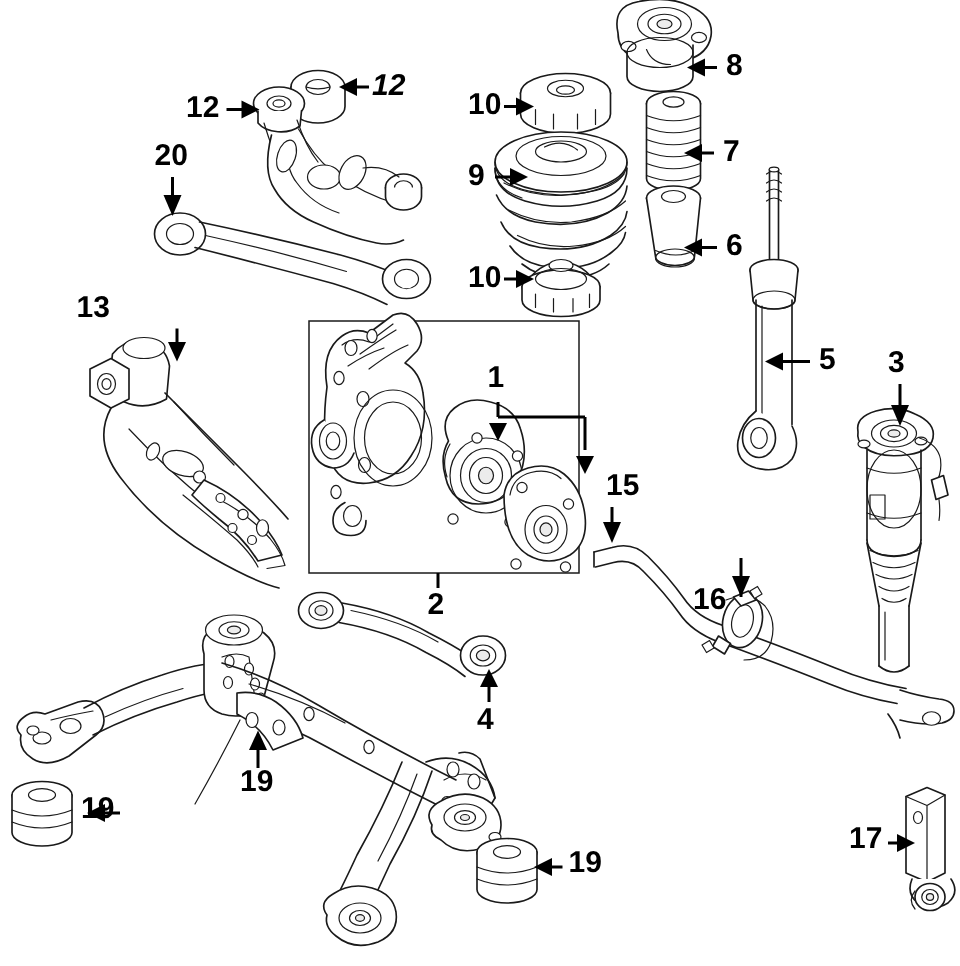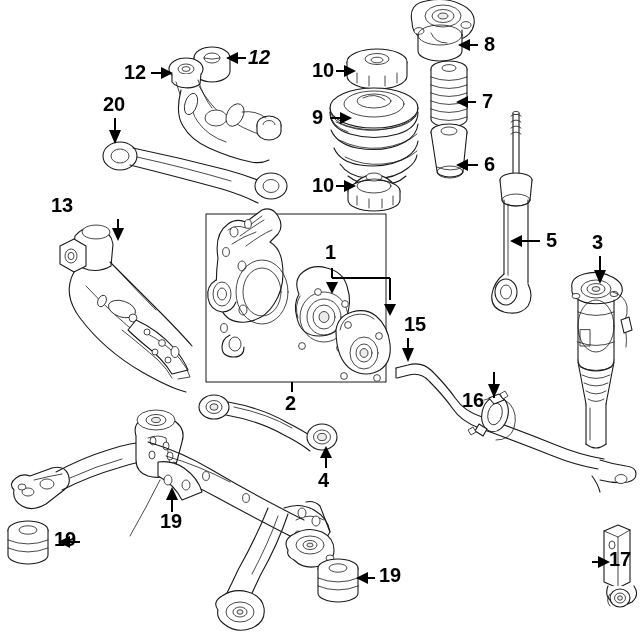--- a/index.html
+++ b/index.html
@@ -458,18 +458,18 @@
   <div class="callout" style="left:484px;top:34px;">8</div>
   <div class="callout" style="left:312px;top:107px;">9</div>
   <div class="callout" style="left:312px;top:60px;">10</div>
   <div class="callout" style="left:312px;top:175px;">10</div>
   <div class="callout" style="left:124px;top:62px;">12</div>
   <div class="callout" style="left:248px;top:47px;font-style:italic;">12</div>
   <div class="callout" style="left:51px;top:195px;">13</div>
   <div class="callout" style="left:103px;top:94px;">20</div>
   <div class="callout" style="left:404px;top:314px;text-align:right;">15</div>
   <div class="callout" style="left:462px;top:374px;margin-top:16px;">16</div>
-  <div class="callout" style="left:566px;top:549px;margin-left:43px;">17</div>
+  <div class="callout" style="left:566px;top:549px;">17</div>
   <div class="callout" style="left:160px;top:511px;">19</div>
   <div class="callout" style="left:54px;top:529px;">19</div>
   <div class="callout" style="left:379px;top:565px;">19</div>
 
 </div>
 
 </body></html>

